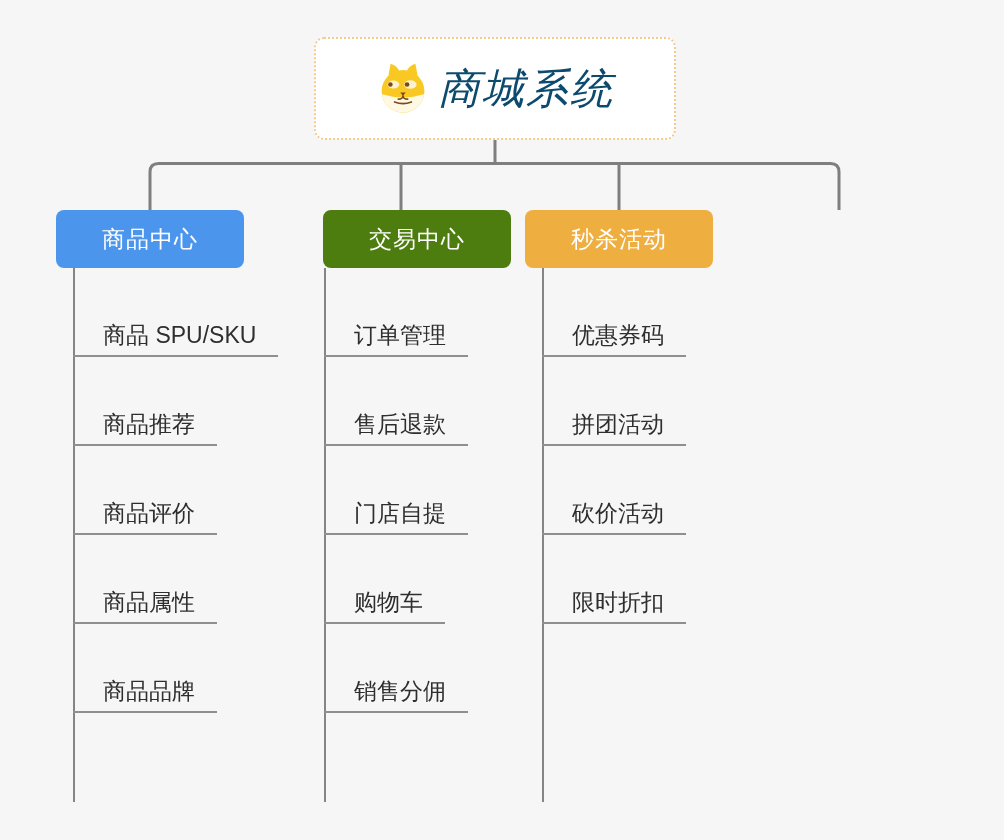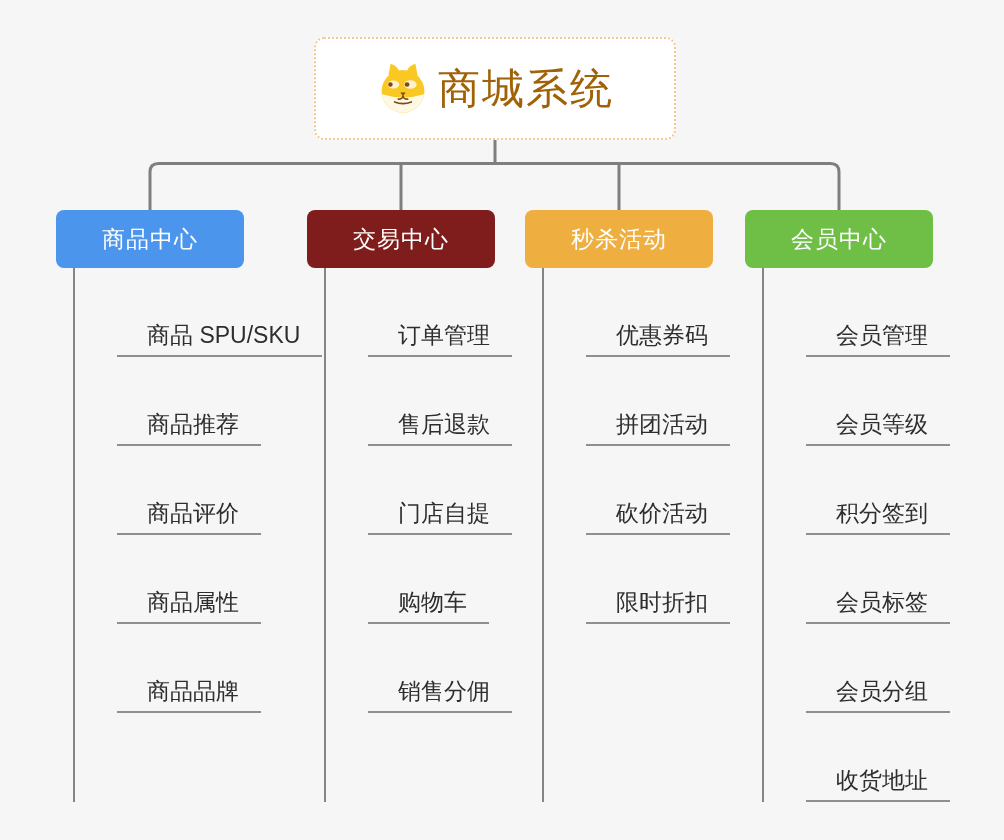--- a/index.html
+++ b/index.html
@@ -67,21 +67,20 @@
   }
   .items {
     position: absolute;
     left: 17px; top: 58px;
     width: 260px;
   }
   .slot {
     height: 89px;
     display: flex;
     align-items: flex-end;
-    margin-left: 44px;
   }
   .sub {
     width: max-content;
     padding: 0 22px 7px 30px;
     border-bottom: 2px solid #8f8f8f;
     font-size: 23px;
     color: #2e2e2e;
     white-space: nowrap;
     line-height: 1.1;
   }
@@ -112,21 +111,21 @@
         <path d="M0 27 Q24 36 48 27 L48 48 L0 48 Z" fill="#fff8e3"></path>
       </g>
       <ellipse cx="15.5" cy="20" rx="5.2" ry="3.6" fill="#fdf2cf"></ellipse>
       <ellipse cx="30.5" cy="20" rx="5.6" ry="3.8" fill="#fdf2cf"></ellipse>
       <circle cx="12.8" cy="20" r="2" fill="#7a4a1e"></circle>
       <circle cx="27.6" cy="20" r="2.1" fill="#7a4a1e"></circle>
       <path d="M21.6 27 L26.4 27 L24 30 Z" fill="#7a4a1e"></path>
       <path d="M24 30 Q24 33 19.8 33 M24 30 Q24 33 28.2 33" stroke="#7a4a1e" stroke-width="1.4" fill="none" stroke-linecap="round"></path>
       <path d="M16.5 35.5 Q24 38.5 31.5 35.5" stroke="#7a4a1e" stroke-width="1.4" fill="none" stroke-linecap="round"></path>
     </svg>
-    <span class="root-title" style="color: #a16207;">商城系统</span>
+    <span class="root-title" style="color: #0c4a6e; font-style: italic;">商城系统</span>
   </div>
 
   <div class="branch" style="left:56px">
     <div class="branch-box" style="background-color: rgb(75, 150, 236);">商品中心</div>
     <div class="spine"></div>
     <div class="items">
       <div class="slot">
           <div class="sub">商品 SPU/SKU</div>
         </div>
       <div class="slot">
@@ -138,21 +137,21 @@
       <div class="slot">
           <div class="sub">商品属性</div>
         </div>
       <div class="slot">
           <div class="sub">商品品牌</div>
         </div>
     </div>
   </div>
 
   <div class="branch" style="left:307px">
-    <div class="branch-box" style="background-color: #7f1d1d;">交易中心</div>
+    <div class="branch-box" style="background-color: #4d7c0f; margin-left: 16px;">交易中心</div>
     <div class="spine"></div>
     <div class="items">
       <div class="slot">
           <div class="sub">订单管理</div>
         </div>
       <div class="slot">
           <div class="sub">售后退款</div>
         </div>
       <div class="slot">
           <div class="sub">门店自提</div>
@@ -178,38 +177,14 @@
         </div>
       <div class="slot">
           <div class="sub">砍价活动</div>
         </div>
       <div class="slot">
           <div class="sub">限时折扣</div>
         </div>
     </div>
   </div>
 
-  <div class="branch" style="left:745px">
-    <div class="branch-box" style="background-color: rgb(111, 190, 70);">会员中心</div>
-    <div class="spine"></div>
-    <div class="items">
-      <div class="slot">
-          <div class="sub">会员管理</div>
-        </div>
-      <div class="slot">
-          <div class="sub">会员等级</div>
-        </div>
-      <div class="slot">
-          <div class="sub">积分签到</div>
-        </div>
-      <div class="slot">
-          <div class="sub">会员标签</div>
-        </div>
-      <div class="slot">
-          <div class="sub">会员分组</div>
-        </div>
-      <div class="slot">
-          <div class="sub">收货地址</div>
-        </div>
-    </div>
-  </div>
 
 </div>
 
 </body></html>

